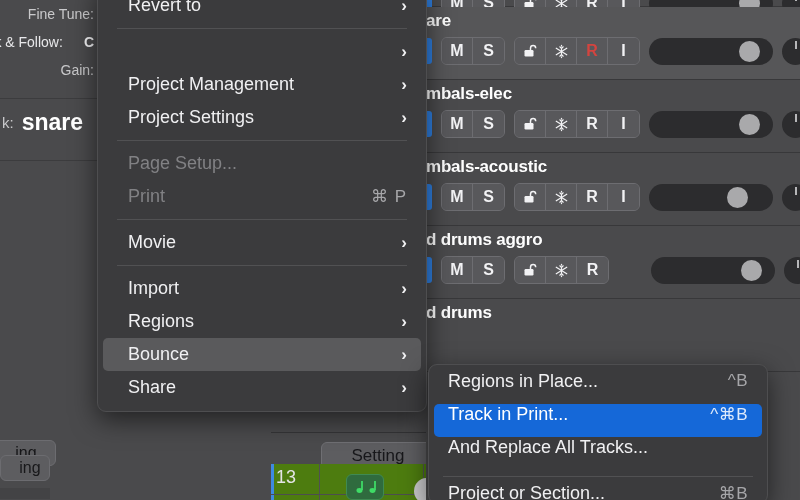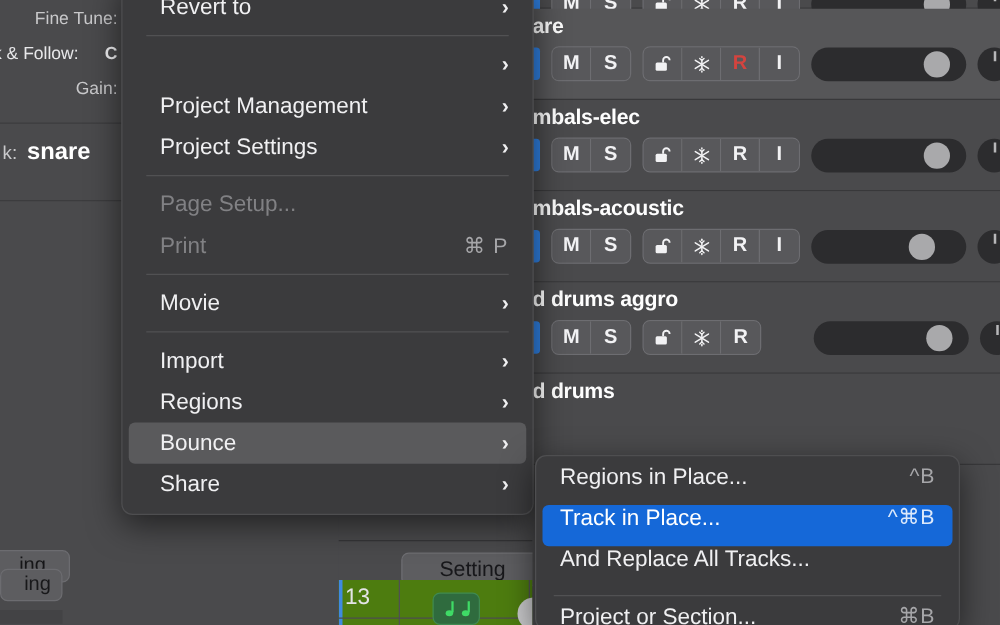--- a/index.html
+++ b/index.html
@@ -21,21 +21,21 @@
     height:28px; display:flex; align-items:center; justify-content:flex-end;
     padding-right:6px; font-size:14px; color:#c9c9cb; white-space:nowrap;
   }
   .insp-row.val { color:#e8e8ea;gap:17px; }
   .insp-row .v { color:#f2f2f4; font-weight:600; margin-left:4px; }
   .insp-div { height:1px; background:#3c3c3e; margin:14px 0 6px 0; }
   .insp-track {
     height:34px; display:flex; align-items:center; justify-content:flex-start;
     padding-left:2px; font-size:15px; color:#c9c9cb; white-space:nowrap;
   }
-  .insp-track .tname { color:#fff; font-weight:700; font-size:19px; margin-left:8px; }
+  .insp-track .tname { color:#fff; font-weight:700; font-size:23px; margin-left:8px; }
   .insp-blank { position:absolute; left:0; top:160px; width:100px; bottom:0;
     background:#4a4a4c; border-top:1px solid #3c3c3e; }
   .insp-btn {
     position:absolute; left:-22px; bottom:34px; width:78px; height:26px;
     background:#5d5d60; border:1px solid #6c6c70; border-radius:6px;
     color:#151517; font-size:16px; display:flex; align-items:center;
     justify-content:center; padding-left:18px;
   }
   .insp-sep { position:absolute; left:99px; top:0; width:1px; height:500px; background:#313133; }
 
@@ -441,21 +441,21 @@
     <span class="arrow">›</span>
   </div>
 </div>
 
 <div id="bouncemenu">
   <div class="sbi">
     <span>Regions in Place...</span>
     <span class="sc">^B</span>
   </div>
   <div class="sbi hl">
-    <span>Track in Place...</span>
+    <span>Track in Print...</span>
     <span class="sc">^⌘B</span>
   </div>
   <div class="sbi">
     <span>And Replace All Tracks...</span>
   </div>
   <div class="sbsep"></div>
   <div class="sbi" style="height:20px;overflow:hidden;">
     <span class="clip-bottom">Project or Section...</span>
     <span class="sc">⌘B</span>
   </div>

